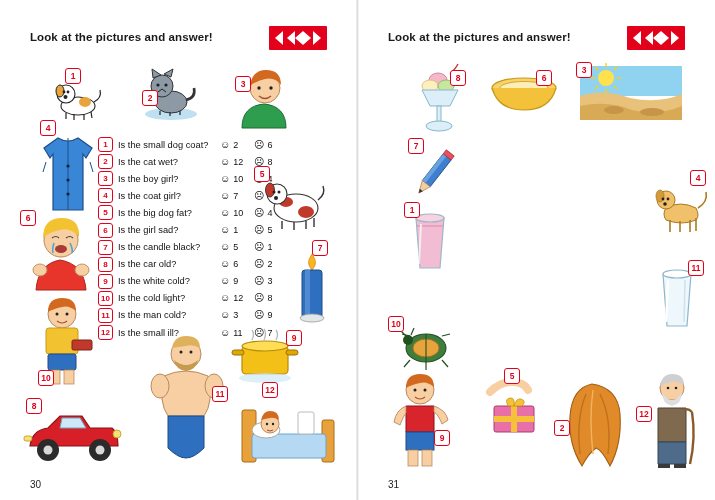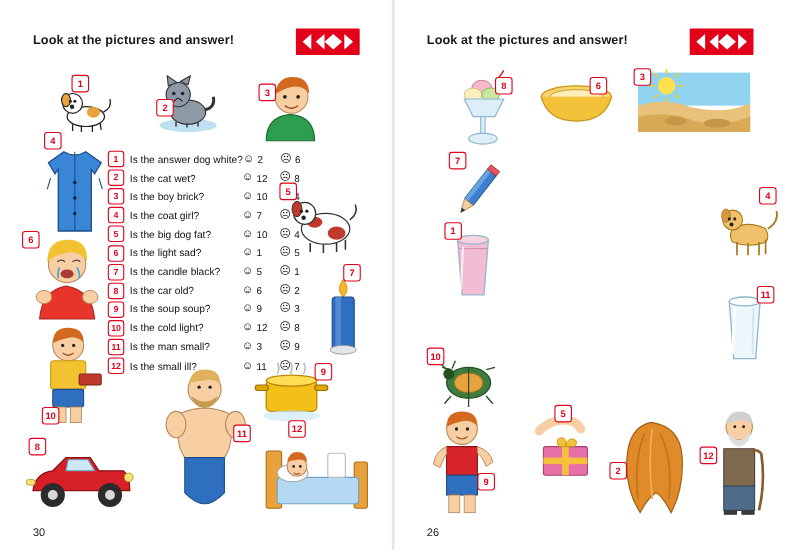--- a/index.html
+++ b/index.html
@@ -145,21 +145,21 @@
       <circle cx="28" cy="34" r="1.6" fill="#123"></circle>
       <circle cx="28" cy="48" r="1.6" fill="#123"></circle>
       <circle cx="28" cy="62" r="1.6" fill="#123"></circle>
       <path d="M6 30 l-3 10 M50 30 l3 10" stroke="#1d4f8a" stroke-width="1"></path>
     </svg>
   </div>
 
   <div class="qlist">
     <div class="qrow">
       <div class="qnum">1</div>
-      <div class="qtext">Is the answer dog white?</div>
+      <div class="qtext">Is the small dog coat?</div>
       <div class="ans">
           <span class="face smile">☺</span>
           <span class="ansval">2</span>
         </div>
       <div class="ans">
           <span class="face frown">☹</span>
           <span class="ansval">6</span>
         </div>
     </div>
     <div class="qrow">
@@ -169,21 +169,21 @@
           <span class="face smile">☺</span>
           <span class="ansval">12</span>
         </div>
       <div class="ans">
           <span class="face frown">☹</span>
           <span class="ansval">8</span>
         </div>
     </div>
     <div class="qrow">
       <div class="qnum">3</div>
-      <div class="qtext">Is the boy brick?</div>
+      <div class="qtext">Is the boy girl?</div>
       <div class="ans">
           <span class="face smile">☺</span>
           <span class="ansval">10</span>
         </div>
       <div class="ans">
           <span class="face frown">☹</span>
           <span class="ansval">4</span>
         </div>
     </div>
     <div class="qrow">
@@ -205,21 +205,21 @@
           <span class="face smile">☺</span>
           <span class="ansval">10</span>
         </div>
       <div class="ans">
           <span class="face frown">☹</span>
           <span class="ansval">4</span>
         </div>
     </div>
     <div class="qrow">
       <div class="qnum">6</div>
-      <div class="qtext">Is the light sad?</div>
+      <div class="qtext">Is the girl sad?</div>
       <div class="ans">
           <span class="face smile">☺</span>
           <span class="ansval">1</span>
         </div>
       <div class="ans">
           <span class="face frown">☹</span>
           <span class="ansval">5</span>
         </div>
     </div>
     <div class="qrow">
@@ -241,21 +241,21 @@
           <span class="face smile">☺</span>
           <span class="ansval">6</span>
         </div>
       <div class="ans">
           <span class="face frown">☹</span>
           <span class="ansval">2</span>
         </div>
     </div>
     <div class="qrow">
       <div class="qnum">9</div>
-      <div class="qtext">Is the soup soup?</div>
+      <div class="qtext">Is the white cold?</div>
       <div class="ans">
           <span class="face smile">☺</span>
           <span class="ansval">9</span>
         </div>
       <div class="ans">
           <span class="face frown">☹</span>
           <span class="ansval">3</span>
         </div>
     </div>
     <div class="qrow">
@@ -265,21 +265,21 @@
           <span class="face smile">☺</span>
           <span class="ansval">12</span>
         </div>
       <div class="ans">
           <span class="face frown">☹</span>
           <span class="ansval">8</span>
         </div>
     </div>
     <div class="qrow">
       <div class="qnum">11</div>
-      <div class="qtext">Is the man small?</div>
+      <div class="qtext">Is the man cold?</div>
       <div class="ans">
           <span class="face smile">☺</span>
           <span class="ansval">3</span>
         </div>
       <div class="ans">
           <span class="face frown">☹</span>
           <span class="ansval">9</span>
         </div>
     </div>
     <div class="qrow">
@@ -570,14 +570,14 @@
       <circle cx="34" cy="16" r="1.3" fill="#222"></circle>
       <path d="M16 36 h28 v34 h-28z" fill="#7f6a4f" stroke="#4e4030" stroke-width="1"></path>
       <path d="M16 70 h28 v22 h-28z" fill="#4e6b8a" stroke="#32465c" stroke-width="1"></path>
       <rect x="16" y="92" width="12" height="4" fill="#3a3a3a"></rect>
       <rect x="32" y="92" width="12" height="4" fill="#3a3a3a"></rect>
       <path d="M50 40 q4 26 -2 52" stroke="#8a5a28" stroke-width="2.4" fill="none"></path>
       <path d="M50 40 q-4 -4 -8 -2" stroke="#8a5a28" stroke-width="2.4" fill="none"></path>
     </svg>
   </div>
 
-  <div class="pagenum">26</div>
+  <div class="pagenum">31</div>
 </div>
 
 </body></html>

